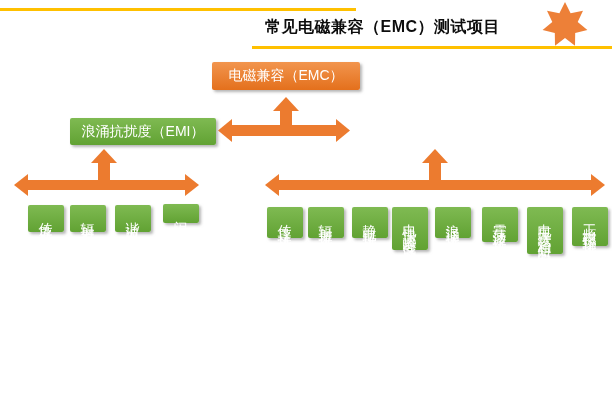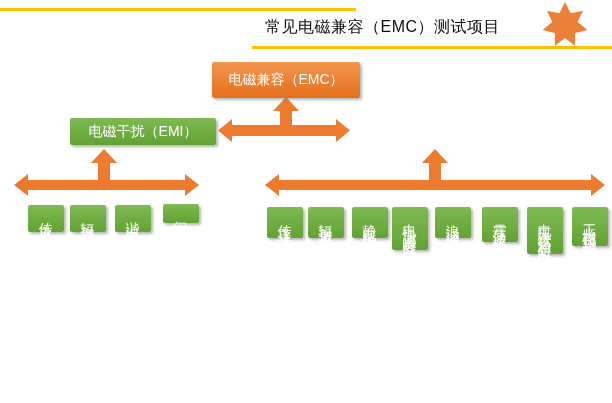--- a/index.html
+++ b/index.html
@@ -3,21 +3,21 @@
 <meta charset="utf-8">
 <style>
   html,body { margin:0; padding:0; background:#ffffff; }
   .canvas {
     position:relative; width:612px; height:403px; background:#ffffff;
     font-family:"Liberation Sans", sans-serif; overflow:hidden;
   }
   .hline { position:absolute; height:3px; background:#FFC000; }
   .title {
     position:absolute; left:240px; top:17px; width:285px;
-    font-size:16px; font-weight:normal; color:#0d0d0d; text-align:center;
+    font-size:16px; font-weight:bold; color:#0d0d0d; text-align:center;
     white-space:nowrap; letter-spacing:0.5px;
   }
   .node {
     position:absolute; display:flex; align-items:center; justify-content:center;
     color:#ffffff; font-size:14px; border-radius:2px;
     box-shadow:2px 2px 3px rgba(120,120,120,0.55);
     white-space:nowrap;
   }
   .node.orange { background:linear-gradient(#f2954e, #e4701c); }
   .node.green  { background:linear-gradient(#7fba52, #61a233); }
@@ -63,26 +63,26 @@
     </g>
     <g fill="#EC7B2F">
       <polygon points="422,163 448,163 435,149"></polygon>
       <rect x="429" y="161" width="12" height="24"></rect>
       <rect x="277" y="180" width="316" height="10"></rect>
       <polygon points="279,174 279,196 265,185"></polygon>
       <polygon points="591,174 591,196 605,185"></polygon>
     </g>
   </svg>
 
-  <div class="node orange" style="left:212px; top:62px; width:148px; height:36px;">
+  <div class="node orange" style="left:212px; top:62px; width:148px; height:28px;">
     <span>电磁兼容（EMC）</span>
   </div>
 
   <div class="node green" style="left:70px; top:118px; width:146px; height:27px;">
-    <span>电磁干扰（EMI）</span>
+    <span>浪涌抗扰度（EMI）</span>
   </div>
 
   <div class="leaf" style="left:28px;  top:205px;">
       <span>传导发射</span>
     </div>
   <div class="leaf" style="left:70px;  top:205px;">
       <span>辐射发射</span>
     </div>
   <div class="leaf" style="left:115px; top:205px;">
       <span>谐波电流</span>

